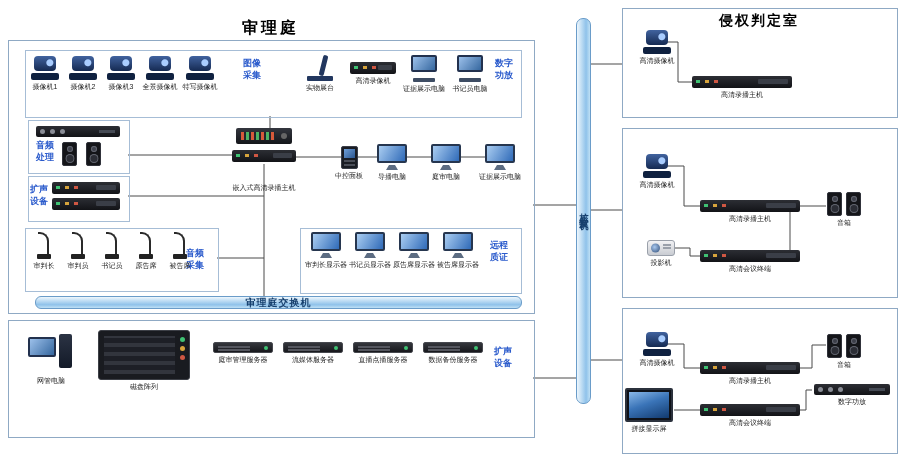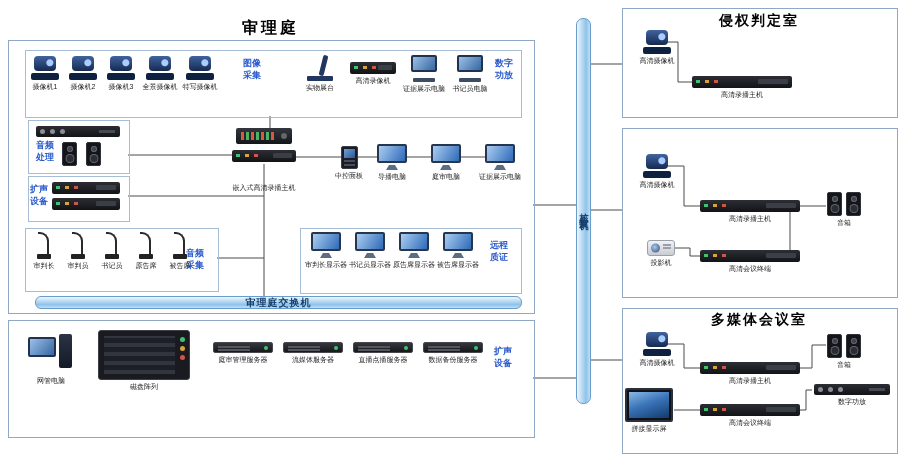--- a/index.html
+++ b/index.html
@@ -292,21 +292,20 @@
   <div class="node" style="left:643px;top:240px;width:36px">
     <span class="ic projector"></span>
     <span class="nl">投影机</span>
   </div>
   <div class="node" style="left:700px;top:250px;width:100px">
     <span class="ic rack" style="width:100px"></span>
     <span class="nl">高清会议终端</span>
   </div>
 
   <div class="obox" style="left:622px;top:308px;width:274px;height:144px"></div>
-  <div class="title-md" style="left:622px;top:311px;width:274px">多媒体会议室</div>
   <div class="node" style="left:636px;top:332px;width:42px">
     <span class="ic cam"></span>
     <span class="nl">高清摄像机</span>
   </div>
   <div class="node" style="left:826px;top:334px;width:36px">
     <span class="spair">
       <span class="ic speaker"></span>
       <span class="ic speaker"></span>
     </span>
     <span class="nl">音箱</span>

